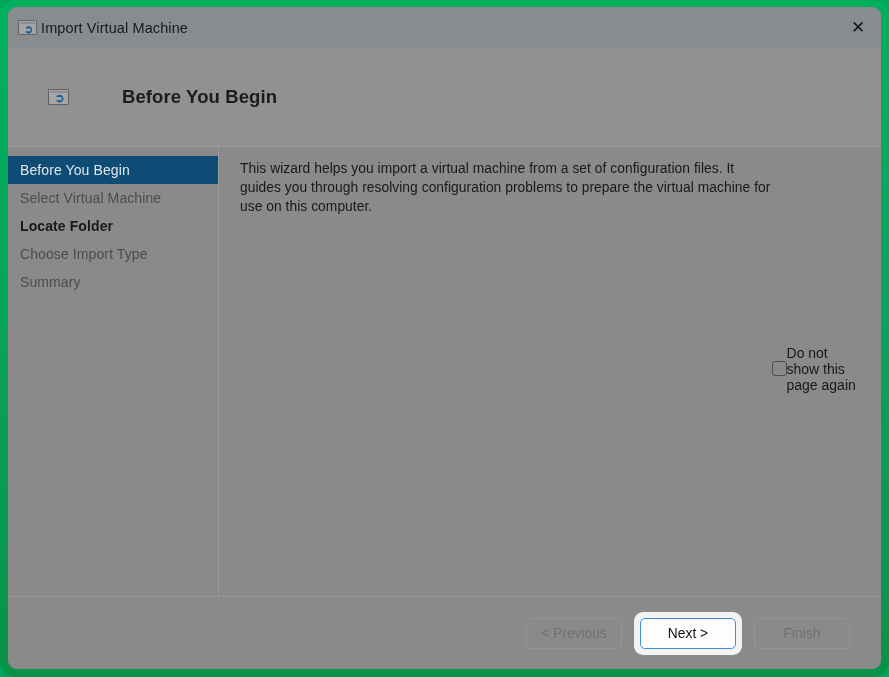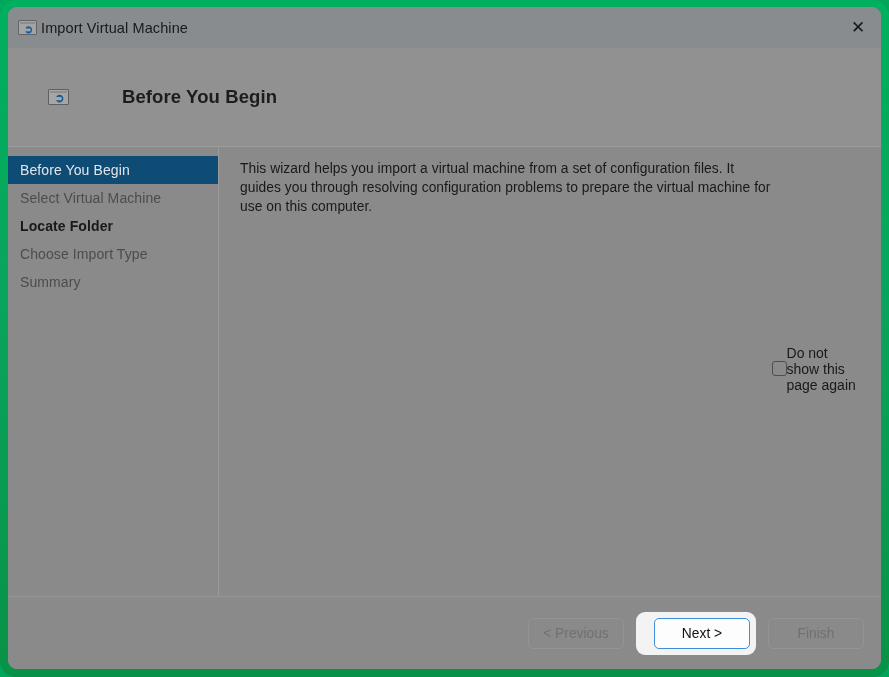--- a/index.html
+++ b/index.html
@@ -189,21 +189,21 @@
   }
 
   
   #footer {
     flex: 0 0 73px;
     border-top: 1px solid #969696;
     background: #8a8a8a;
     display: flex;
     align-items: center;
     justify-content: flex-end;
-    padding-right: 17px;
+    padding-right: 31px;
     gap: 12px;
   }
   .btn {
     height: 31px;
     min-width: 96px;
     border-radius: 5px;
     font-size: 13.8px;
     display: flex;
     align-items: center;
     justify-content: center;
@@ -235,21 +235,20 @@
     background: #fdfdfd;
     border: 1.5px solid #3f8edc;
     color: #101214;
     font-size: 13.8px;
     display: flex;
     align-items: center;
     justify-content: center;
     cursor: pointer;
     font-family: "Liberation Sans", sans-serif;
     padding: 0 10px;
-    margin-left: 12px;
   }
 </style>
 </head>
 <body>
 
 <div id="record-frame">
 
   <div id="dialog">
 
     <div id="titlebar">

